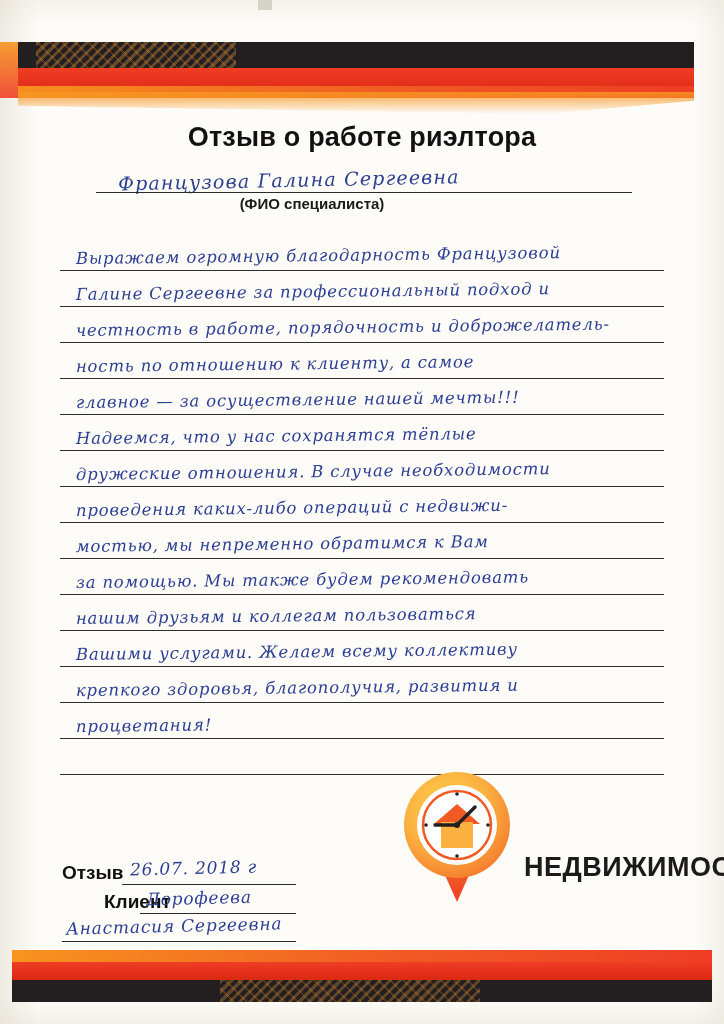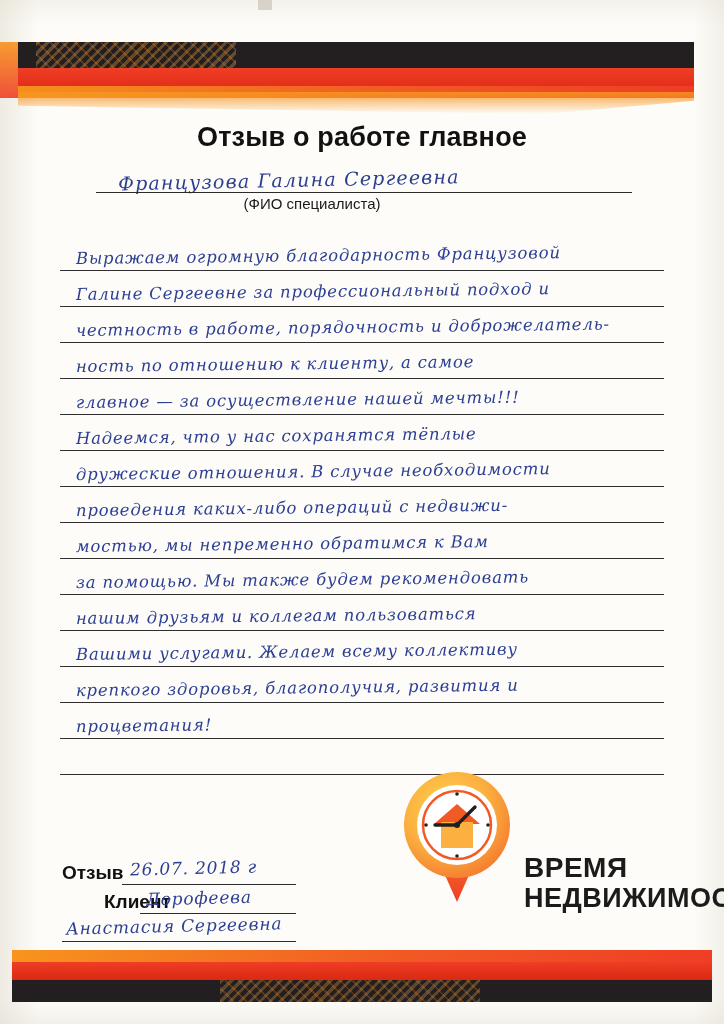--- a/index.html
+++ b/index.html
@@ -174,21 +174,21 @@
     transform: rotate(-1.2deg);
     white-space: nowrap;
   }
   .fio-caption {
     position: absolute;
     left: 0;
     top: 195px;
     width: 624px;
     text-align: center;
     font-size: 15px;
-    font-weight: normal;
+    font-weight: bold;
     color: #1a1a1a;
   }
 
   
   .lines {
     position: absolute;
     left: 60px;
     top: 270px;
     width: 604px;
     height: 516px;
@@ -336,21 +336,21 @@
 
   <div class="band-top">
     <div class="edge-left"></div>
     <div class="dark"></div>
     <div class="dark-pattern"></div>
     <div class="red"></div>
     <div class="orange"></div>
     <div class="tail"></div>
   </div>
 
-  <div class="doc-title">Отзыв о работе главное</div>
+  <div class="doc-title">Отзыв о работе риэлтора</div>
 
   <div class="fio-hand">Французова  Галина  Сергеевна</div>
   <div class="fio-line"></div>
   <div class="fio-caption">(ФИО специалиста)</div>
 
   <div class="lines">
     <div class="rule" style="top:0px"></div>
     <div class="rule" style="top:36px"></div>
     <div class="rule" style="top:72px"></div>
     <div class="rule" style="top:108px"></div>
@@ -406,21 +406,20 @@
       <line x1="40" y1="40" x2="58" y2="22" stroke="#231f20" stroke-width="3.4" stroke-linecap="round"></line>
       <circle cx="40" cy="40" r="3" fill="#231f20"></circle>
       <circle cx="40" cy="9" r="1.8" fill="#231f20"></circle>
       <circle cx="71" cy="40" r="1.8" fill="#231f20"></circle>
       <circle cx="40" cy="71" r="1.8" fill="#231f20"></circle>
       <circle cx="9" cy="40" r="1.8" fill="#231f20"></circle>
     </svg>
   </div>
 
   <div class="brand">
-    <div class="l1">ВРЕМЯ</div>
     <div class="l2">НЕДВИЖИМОСТИ</div>
   </div>
 
   <div class="band-bottom">
     <div class="orange"></div>
     <div class="red"></div>
     <div class="dark"></div>
     <div class="dark-pattern"></div>
   </div>
 

